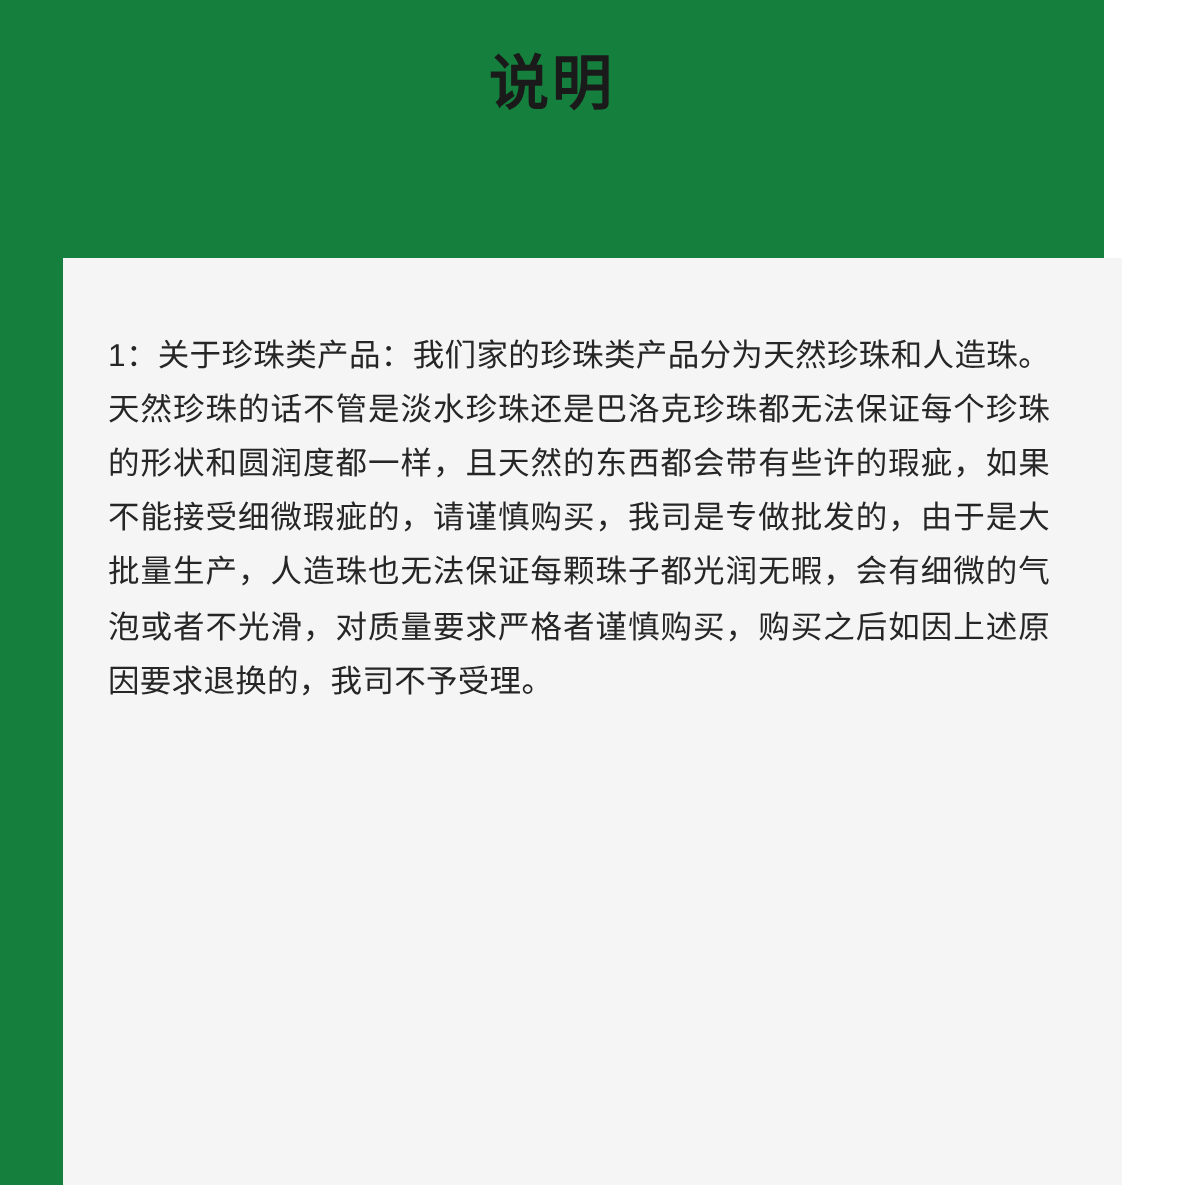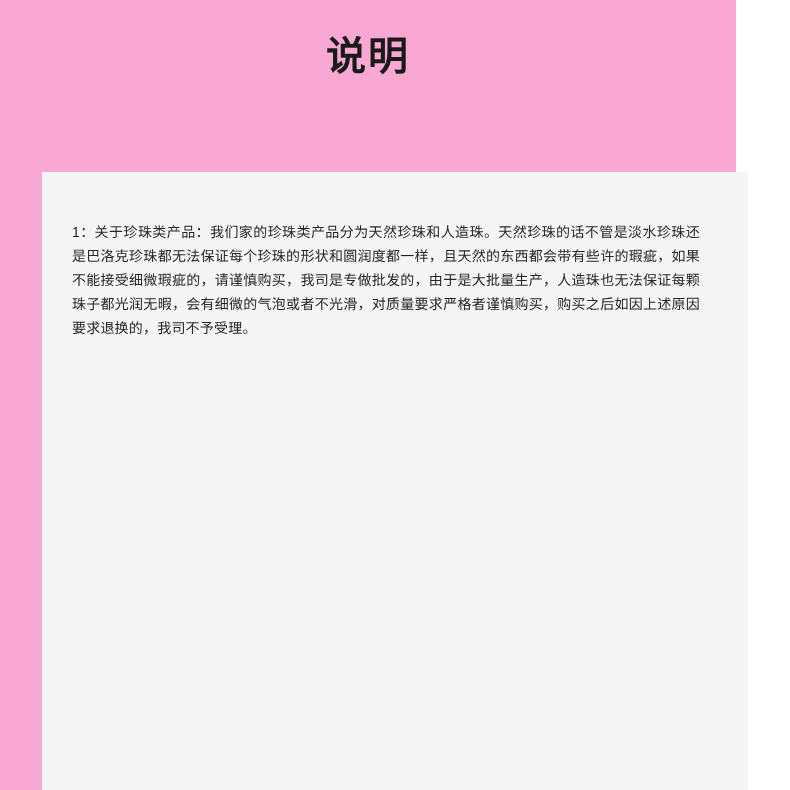--- a/index.html
+++ b/index.html
@@ -10,21 +10,21 @@
     width: 790px;
     height: 790px;
     background: #ffffff;
     font-family: "Liberation Sans", "DejaVu Sans", sans-serif;
     overflow: hidden;
   }
   .page {
     position: relative;
     width: 736px;
     height: 790px;
-    background: #f9a8d4;
+    background: #15803d;
     box-sizing: border-box;
   }
   .page-title {
     text-align: center;
     font-size: 40px;
     font-weight: bold;
     color: #1a1a1a;
     letter-spacing: 2px;
     margin: 0;
     padding-top: 32px;
@@ -39,21 +39,21 @@
     background: #f5f5f5;
     box-sizing: border-box;
     padding: 48px 30px 0 30px;
   }
   .para-list {
     margin: 0;
     padding: 0;
     list-style: none;
   }
   .para {
-    font-size: 14px;
+    font-size: 21px;
     line-height: 1.72;
     color: #262626;
     text-align: justify;
     margin: 0 18px 2px 0;
     letter-spacing: 0.2px;
   }
 </style>
 </head>
 <body>
 

